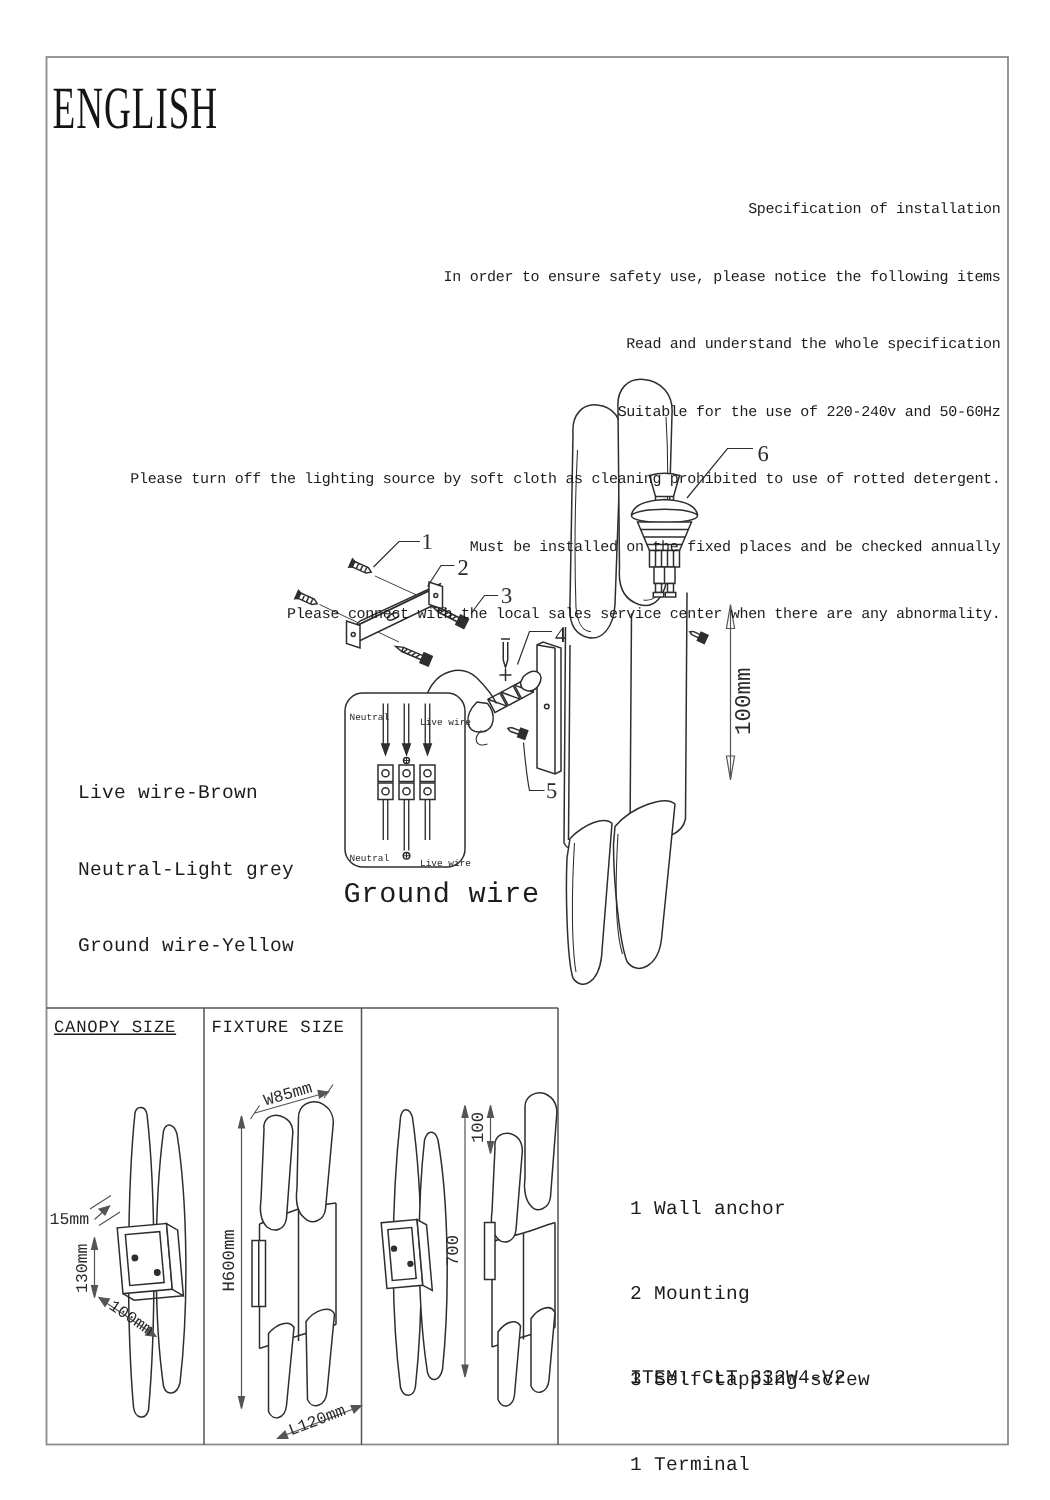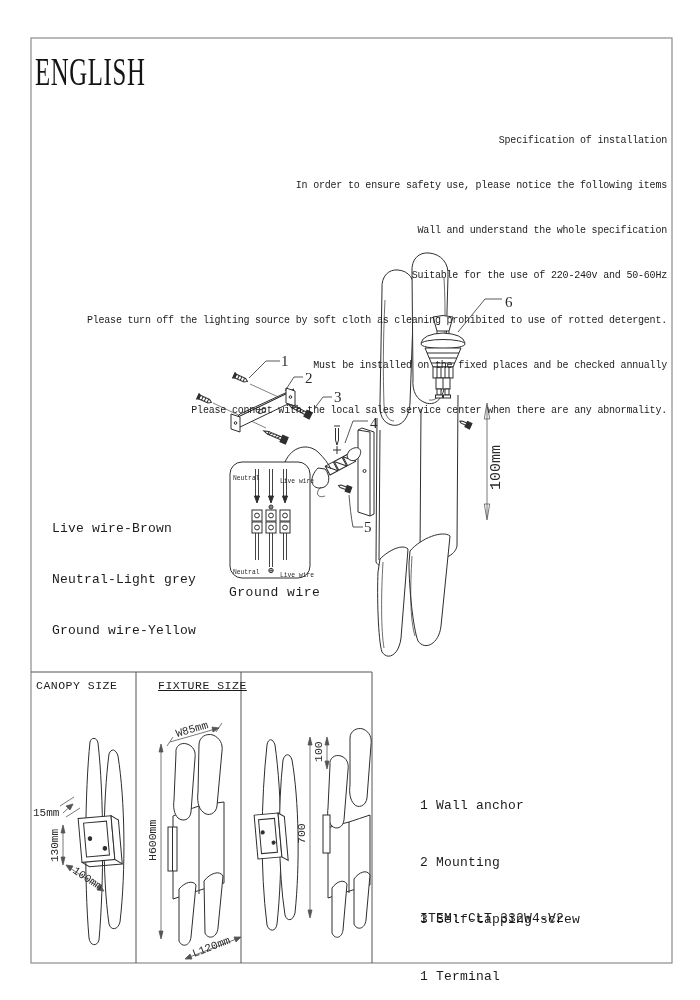--- a/index.html
+++ b/index.html
@@ -4,24 +4,24 @@
 <style>
   html,body{margin:0;padding:0;background:#e8e8e8;}
   .page{position:relative;width:700px;height:1000px;background:#ffffff;overflow:hidden;
         font-family:"Liberation Mono",monospace;color:#1c1c1c;}
   .abs{position:absolute;white-space:pre;}
   .title{left:35px;top:48px;font-family:"Liberation Serif",serif;font-size:40px;
          transform:scaleX(.62);transform-origin:0 0;letter-spacing:1px;color:#141414;}
   .spec{left:35px;top:103px;width:632px;font-size:10px;letter-spacing:-0.2px;line-height:15px;text-align:right;}
   .spec .spec-heading{text-indent:202px;}
   .legend{left:52px;top:486px;font-size:13px;line-height:17px;letter-spacing:.2px;}
-  .ground-caption{left:229px;top:585px;font-size:13px;letter-spacing:.5px;}
+  .ground-caption{left:229px;top:585px;font-size:19px;letter-spacing:.5px;}
   .box-title{top:679px;font-size:11.5px;letter-spacing:.5px;}
-  .box-title.canopy{left:36px;}
-  .box-title.fixture{left:158px;text-decoration:underline;}
+  .box-title.canopy{left:36px;text-decoration:underline;}
+  .box-title.fixture{left:141px;}
   .parts{left:420px;top:758px;font-size:13px;line-height:19px;letter-spacing:.2px;}
   .item-line{left:420px;top:911px;font-size:13px;letter-spacing:.2px;}
   svg{position:absolute;left:0;top:0;}
   svg text{font-family:"Liberation Mono",monospace;fill:#2a2a2a;}
   svg text.partnum{font-family:"Liberation Serif",serif;font-size:15px;}
 </style>
 </head>
 <body>
 
 <div class="page">
@@ -256,21 +256,21 @@
   </g>
   <text transform="translate(322,762) rotate(-90)" font-size="11.5">100</text>
   <text transform="translate(305,844) rotate(-90)" font-size="11.5">700</text>
 </svg>
 
 <div class="abs title">ENGLISH</div>
 
 <div class="abs spec">
   <div class="spec-heading">Specification of installation</div>
   <div>In order to ensure safety use, please notice the following items</div>
-  <div>Wall and understand the whole specification</div>
+  <div>Read and understand the whole specification</div>
   <div>Suitable for the use of 220-240v and 50-60Hz</div>
   <div>Please turn off the lighting source by soft cloth as cleaning prohibited to use of rotted detergent.</div>
   <div>Must be installed on the fixed places and be checked annually</div>
   <div>Please connect with the local sales service center when there are any abnormality.</div>
 </div>
 
 <div class="abs legend">
   <div>Live wire-Brown</div>
   <div>Neutral-Light grey</div>
   <div>Ground wire-Yellow</div>

